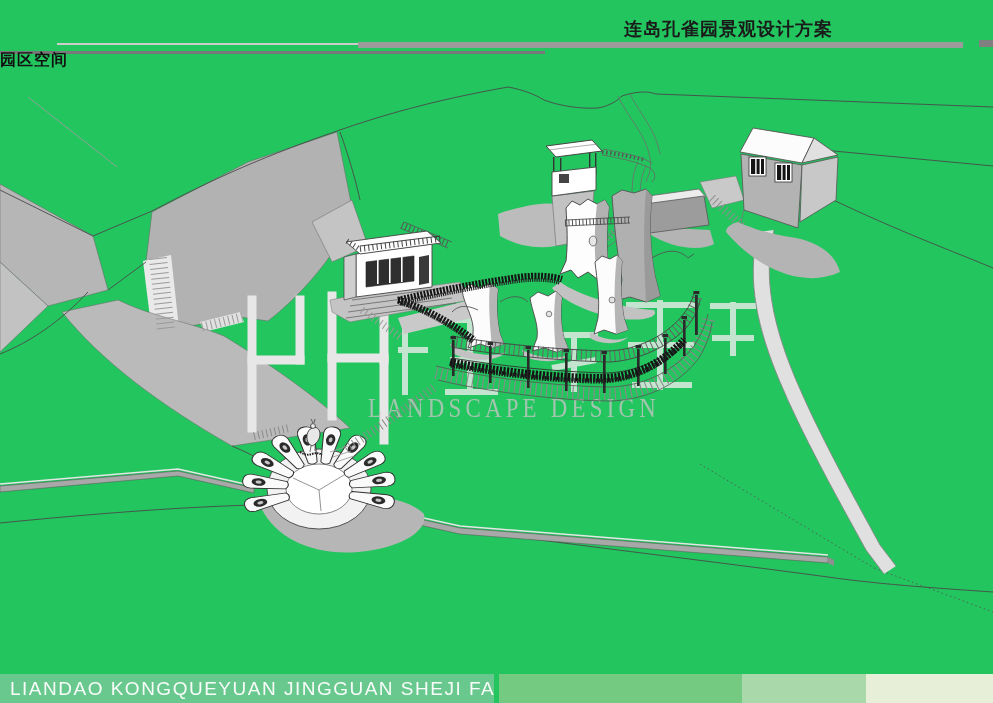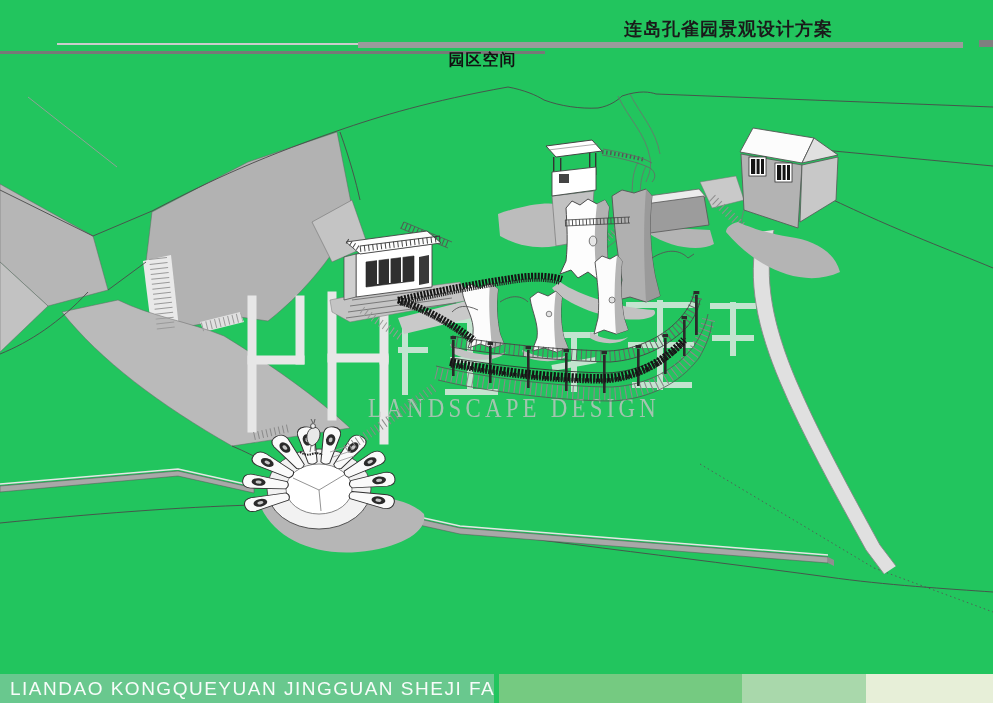--- a/index.html
+++ b/index.html
@@ -5,21 +5,21 @@
   html,body{margin:0;padding:0;background:#888;}
   .page{position:relative;width:993px;height:703px;background:#22c55e;overflow:hidden;
         font-family:"Liberation Sans", sans-serif;}
   
   .hdr-title{position:absolute;top:17px;left:0;width:833px;text-align:right;
              font-size:18px;font-weight:bold;color:#1a1a1a;letter-spacing:1px;z-index:5;}
   .rule-light{position:absolute;left:57px;top:43px;width:316px;height:2px;background:#cccccc;z-index:5;}
   .rule-main{position:absolute;left:358px;top:42px;width:605px;height:6px;background:#9b9b9b;z-index:5;}
   .rule-endcap{position:absolute;left:979px;top:40px;width:14px;height:7px;background:#7f7f7f;z-index:5;}
   .rule-dark{position:absolute;left:0;top:51px;width:545px;height:3px;background:#787878;z-index:5;}
-  .hdr-sub{position:absolute;top:50px;left:0;width:965px;text-align:center;
+  .hdr-sub{position:absolute;top:50px;left:0;width:965px;text-align:left;
            font-size:16px;font-weight:bold;color:#111;letter-spacing:1px;z-index:5;}
   
   .scene{position:absolute;left:0;top:0;width:993px;height:703px;z-index:1;}
   
   .f-bar{position:absolute;top:674px;height:29px;z-index:5;}
   .f-main{left:0;width:494px;background:#69c88e;color:rgba(255,255,255,.95);
           font-size:19px;letter-spacing:1.5px;line-height:29px;padding-left:10px;
           box-sizing:border-box;white-space:nowrap;overflow:hidden;}
   .f-seg2{left:499px;width:243px;background:#75ca81;}
   .f-seg3{left:742px;width:124px;background:#a9d8ab;}

